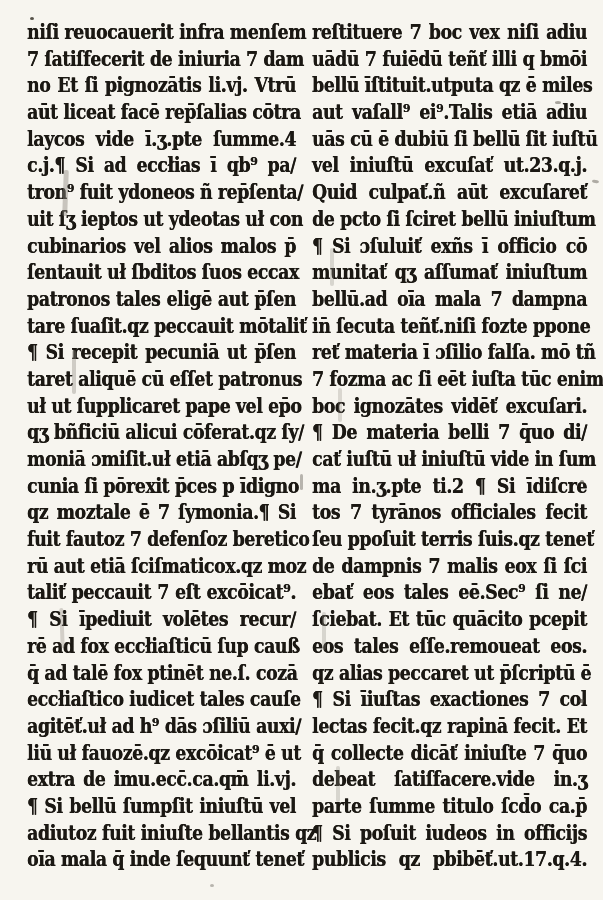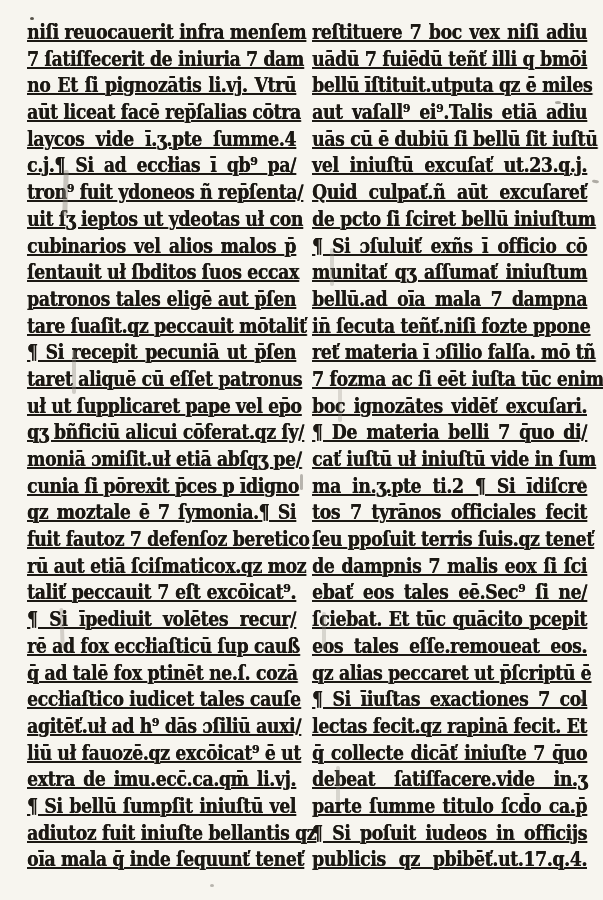--- a/index.html
+++ b/index.html
@@ -24,21 +24,20 @@
   .textblock {
     position: absolute;
     top: 19px;
     left: 27px;
     width: 560px;
     display: flex;
     gap: 16px;
   }
   .column {
     overflow: visible;
-    text-decoration: underline;
   }
   .column.left  { width: 269px; }
   .column.right { width: 275px; }
   .line {
     width: 116%;
     transform: scaleX(0.862);
     transform-origin: 0 50%;
     height: 26.7px;
     line-height: 26.7px;
     font-size: 20px;

